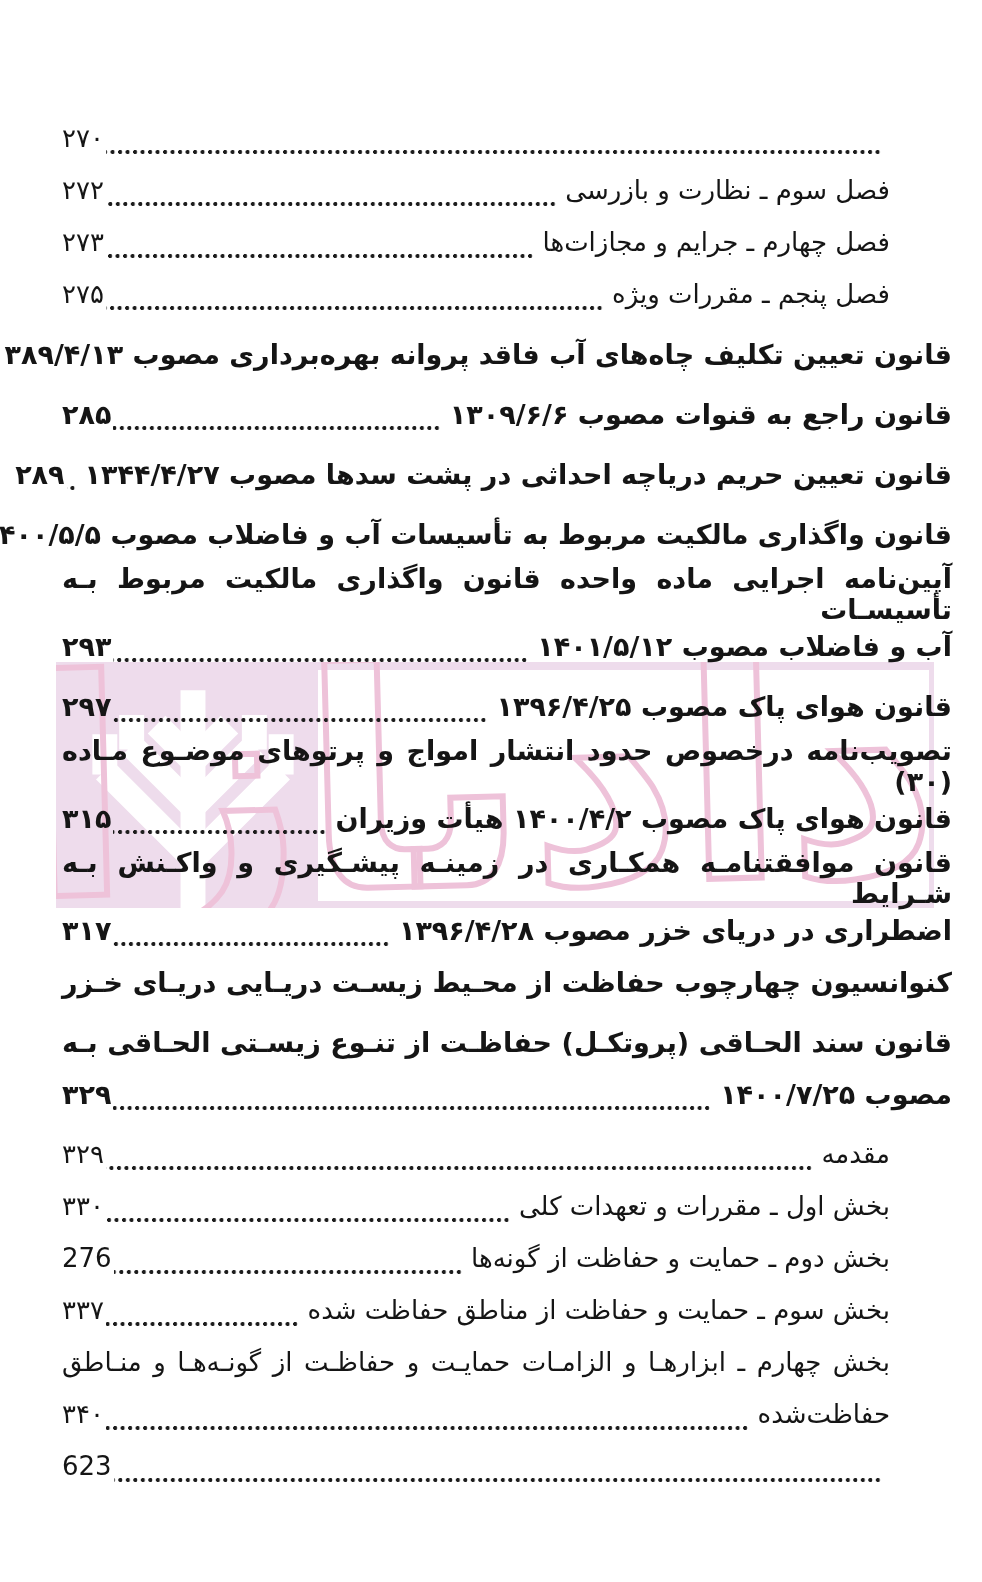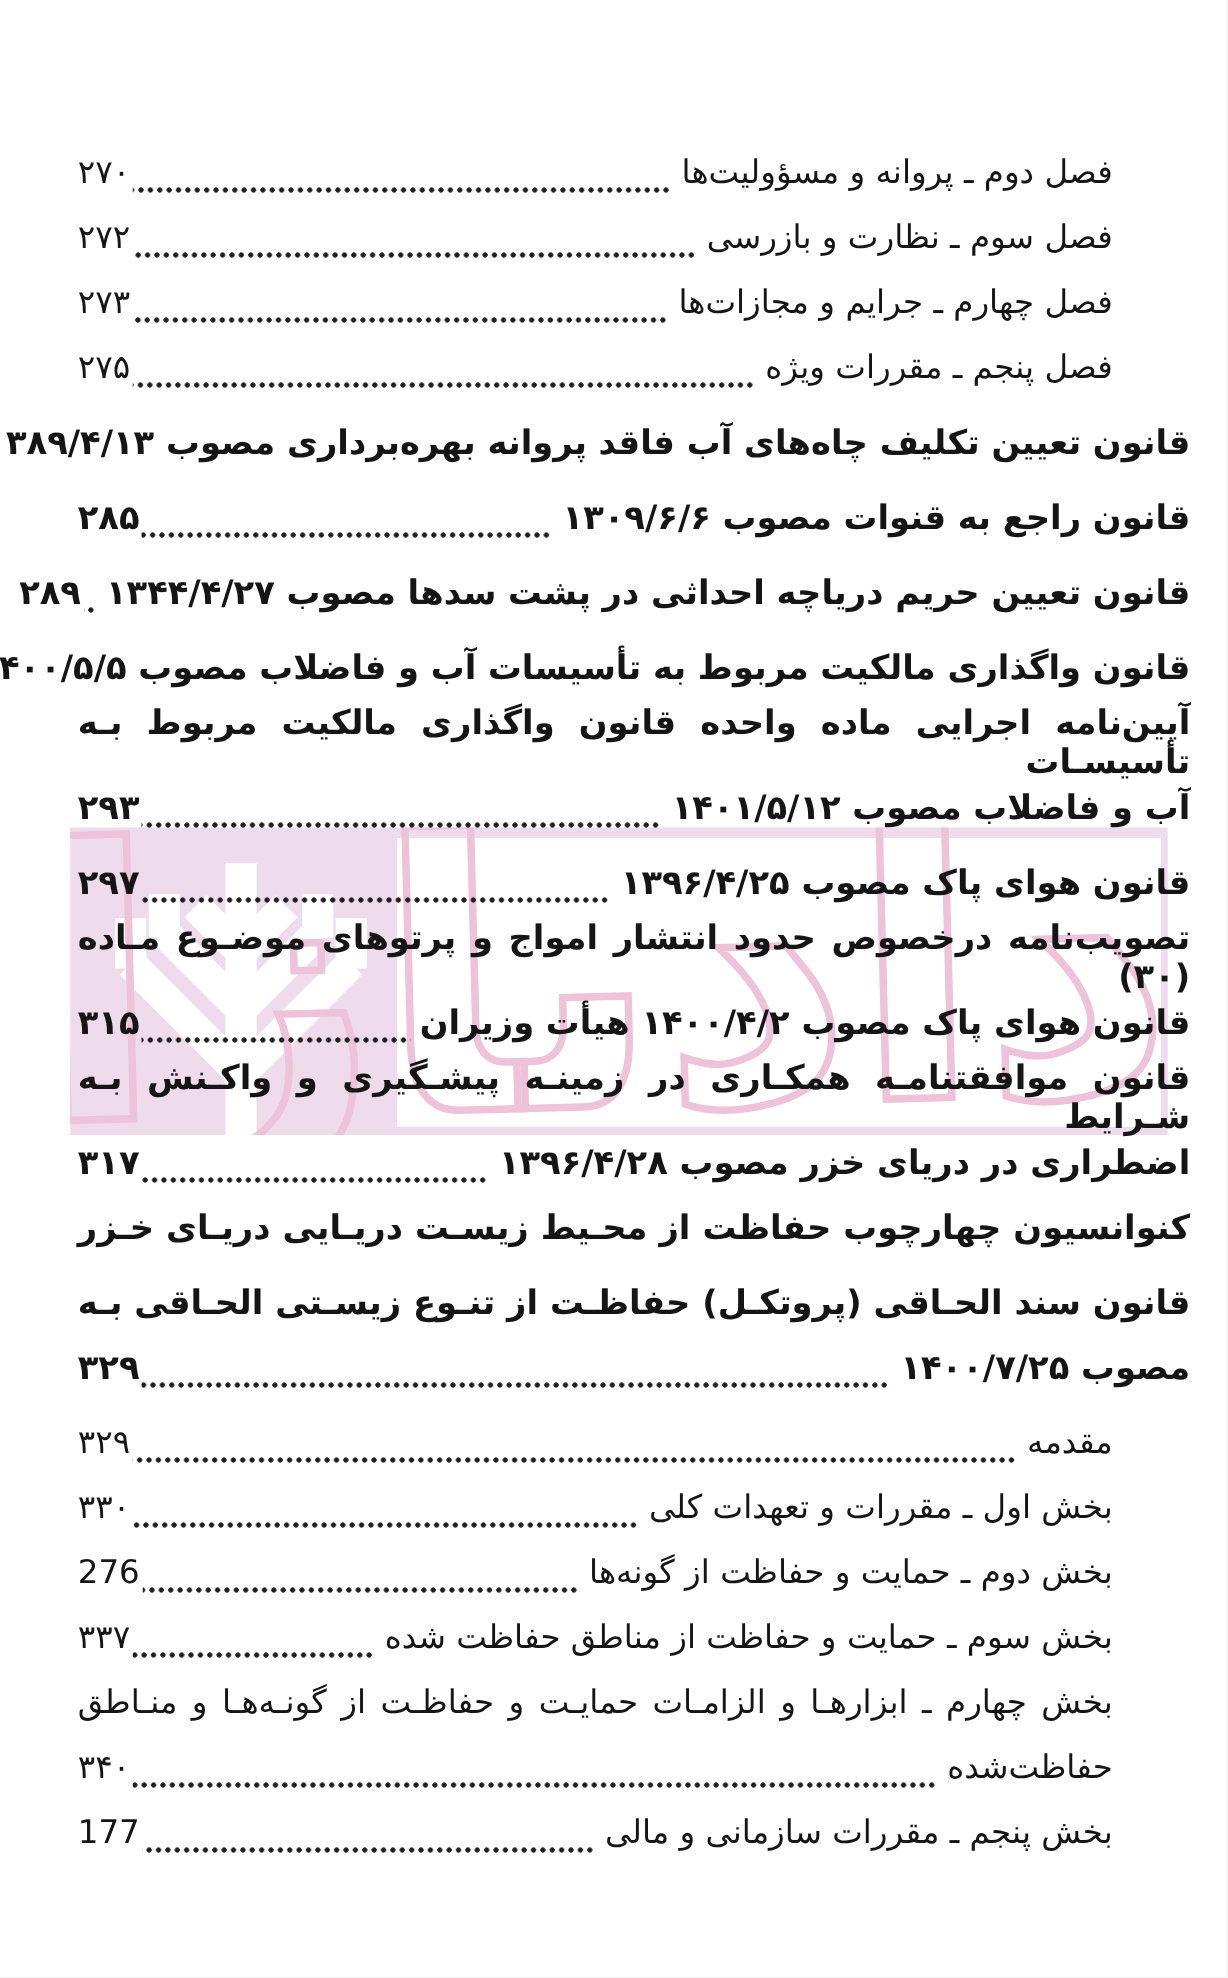--- a/index.html
+++ b/index.html
@@ -78,21 +78,20 @@
       <path d="M120 152 L184 88 M184 92 L184 56"></path>
       <path d="M120 104 L82 66"></path>
       <path d="M120 104 L158 66"></path>
     </svg>
     <div class="wm-word">دادبازار</div>
   </div>
 
   <div class="content">
 
     <div class="row sub">
-      <span class="t">فصل دوم ـ پروانه و مسؤولیت‌ها</span>
       <span class="leader"></span>
       <span class="num">۲۷۰</span>
     </div>
 
     <div class="row sub">
       <span class="t">فصل سوم ـ نظارت و بازرسی</span>
       <span class="leader"></span>
       <span class="num">۲۷۲</span>
     </div>
 
@@ -202,19 +201,18 @@
     <div class="row sub full">
       <span class="t">بخش چهارم ـ ابزارهـا و الزامـات حمایـت و حفاظـت از گونـه‌هـا و منـاطق</span>
     </div>
     <div class="row sub">
       <span class="t">حفاظت‌شده</span>
       <span class="leader"></span>
       <span class="num">۳۴۰</span>
     </div>
 
     <div class="row sub">
-      <span class="t">بخش پنجم ـ مقررات سازمانی و مالی</span>
-      <span class="leader"></span>
-      <span class="num">177</span>
+      <span class="leader"></span>
+      <span class="num">623</span>
     </div>
 
   </div>
 </div>
 
 </body></html>

